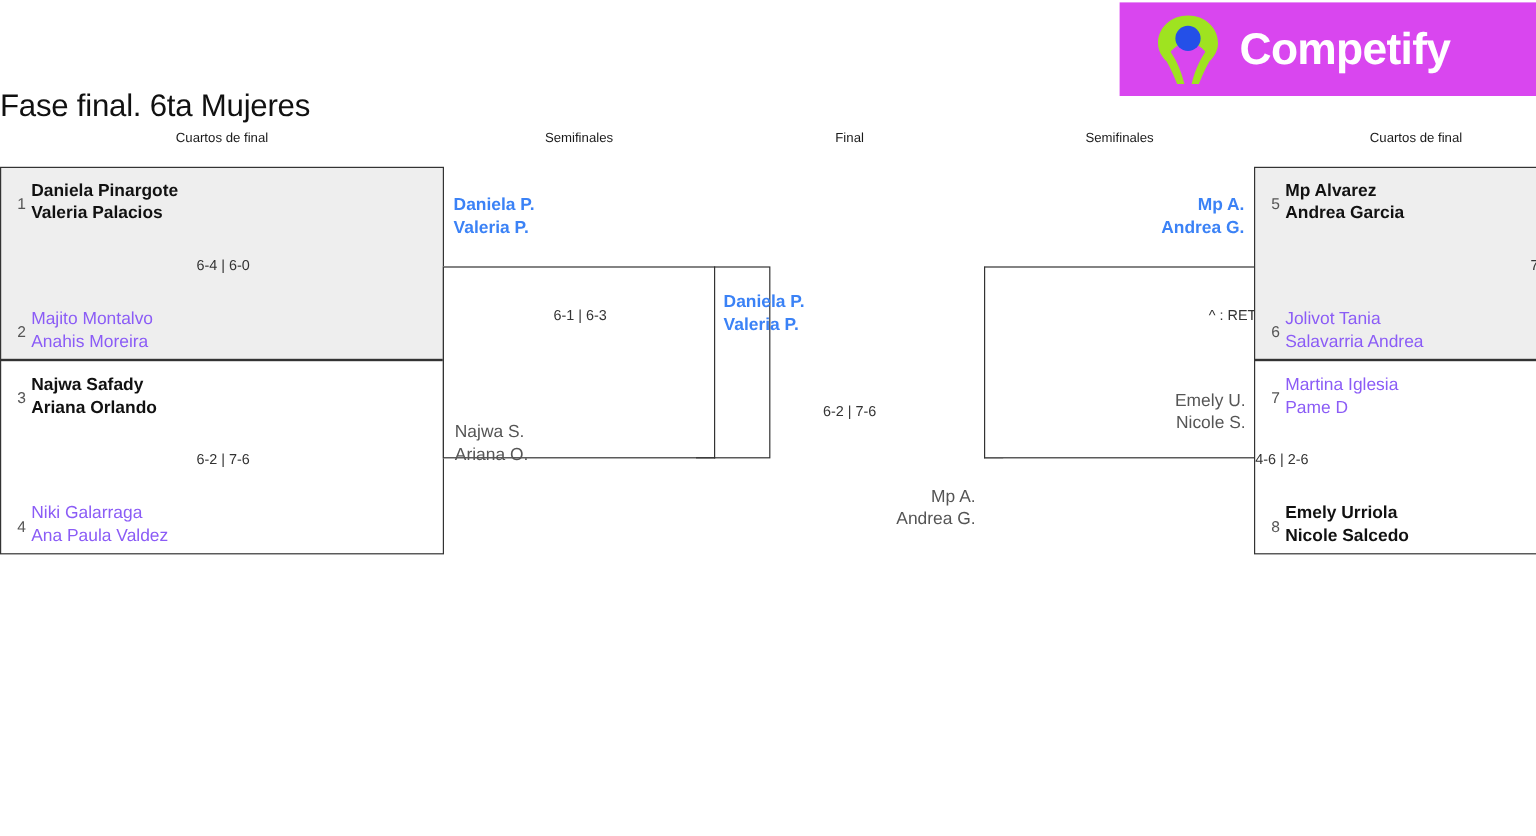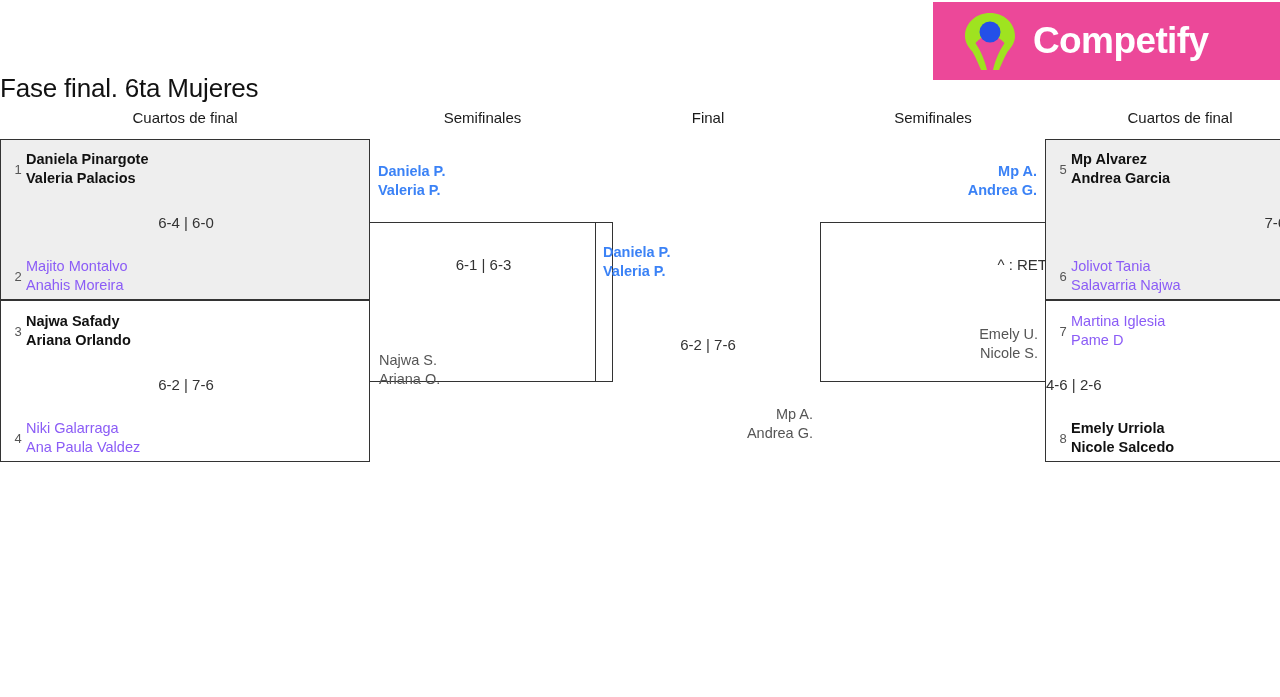--- a/index.html
+++ b/index.html
@@ -16,38 +16,38 @@
   .title {
     position: absolute; left: 0; top: 6px;
     font-size: 26px; line-height: 33px;
     font-weight: 400; color: #111111;
     letter-spacing: -0.2px;
     white-space: pre;
   }
   .logo {
     position: absolute; left: 933px; top: 2px;
     width: 347px; height: 78px;
-    background: #ec4899;
+    background: #d946ef;
     display: flex; align-items: center;
   }
   .logo-mark {
     width: 66px; height: 62px; margin-left: 24px;
     position: relative; flex: none;
   }
   .logo-mark svg { display: block; }
   .logo-text {
     color: #ffffff; font-size: 37px; font-weight: 700;
     letter-spacing: -0.6px; margin-left: 10px;
     font-family: "Liberation Sans", sans-serif;
   }
 
   
   .round-head {
     position: absolute; top: 109px;
-    font-size: 15px; color: #1a1a1a; white-space: nowrap;
+    font-size: 11px; color: #1a1a1a; white-space: nowrap;
   }
 
   
   .match {
     position: absolute;
     border: 1px solid #333333;
     background: #ffffff;
   }
   .match.shaded { background: #eeeeee; }
 
@@ -59,21 +59,21 @@
   .seed {
     font-size: 13px; color: #555555; width: 16px;
     text-align: center; flex: none;
   }
   .names { display: flex; flex-direction: column; }
   .winner .names { font-weight: 700; color: #111111; }
   .loser .names { font-weight: 400; color: #8b5cf6; }
 
   .score {
     position: absolute;
-    font-size: 15px; color: #333333; white-space: nowrap;
+    font-size: 12px; color: #333333; white-space: nowrap;
   }
 
   
   .vline { position: absolute; width: 1px; background: #333333; }
   .hline { position: absolute; height: 1px; background: #333333; }
 
   
   .float-team {
     position: absolute; font-size: 14.5px; line-height: 19px;
     display: flex; flex-direction: column; white-space: nowrap;
@@ -143,21 +143,21 @@
         <span>Ana Paula Valdez</span>
       </span>
     </div>
   </div>
 
   <div class="float-team winner" style="left:378px; top:162px;">
     <span>Daniela P.</span>
     <span>Valeria P.</span>
   </div>
 
-  <div class="match" style="left:369px; top:222px; width:244px; height:160px;">
+  <div class="match" style="left:369px; top:222px; width:273px; height:160px;">
     <div class="score" style="left:0; width:227px; text-align:center; top:33px;">6-1 | 6-3</div>
     <div class="float-team loser" style="left:9px; top:102px;margin-top:26px;">
       <span>Najwa S.</span>
       <span>Ariana O.</span>
     </div>
   </div>
 
   <div class="vline" style="left:595px; top:222px; height:160px;"></div>
   <div class="vline" style="left:820px; top:222px; height:160px;"></div>
   <div class="hline" style="left:580px; top:381px; width:16px;"></div>
@@ -192,21 +192,21 @@
       <span class="names">
         <span>Mp Alvarez</span>
         <span>Andrea Garcia</span>
       </span>
     </div>
     <div class="score" style="left:0; width:274px; text-align:right; top:74px;">7-6 | 6-4</div>
     <div class="team left loser" style="top:117px;">
       <span class="seed">6</span>
       <span class="names">
         <span>Jolivot Tania</span>
-        <span>Salavarria Najwa</span>
+        <span>Salavarria Andrea</span>
       </span>
     </div>
   </div>
 
   <div class="match" style="left:1045px; top:300px; width:270px; height:162px;">
     <div class="team left loser" style="top:11px;">
       <span class="seed">7</span>
       <span class="names">
         <span>Martina Iglesia</span>
         <span>Pame D</span>

